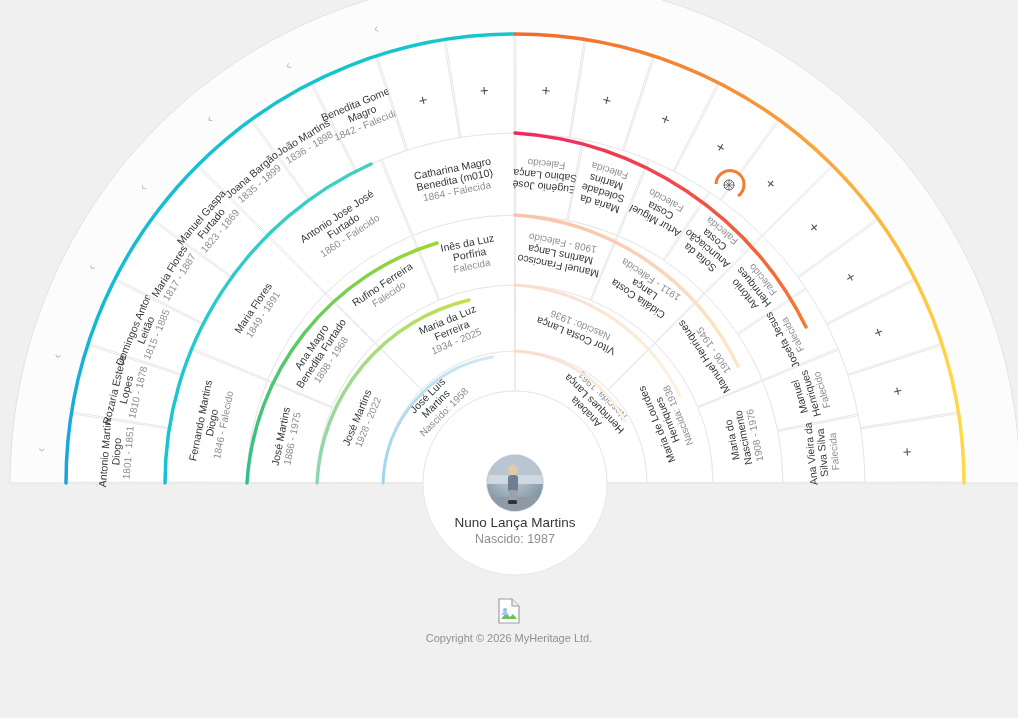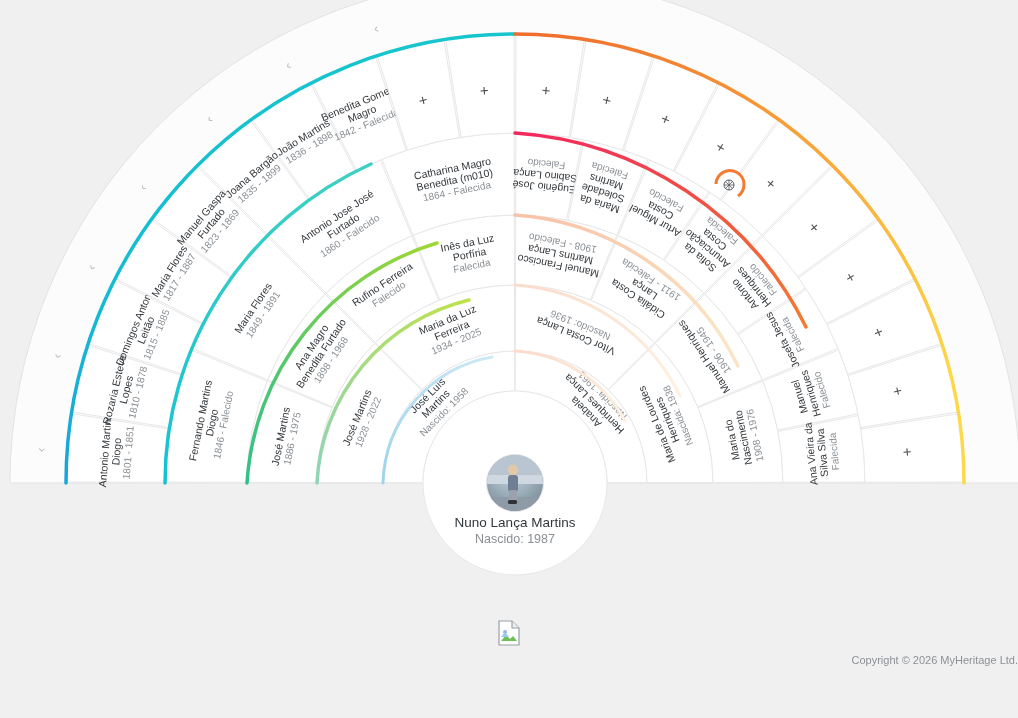--- a/index.html
+++ b/index.html
@@ -12,21 +12,21 @@
   #fan{position:absolute;left:0;top:0;width:1018px;height:718px;}
   .seg-fill{fill:#ffffff;stroke:#e8e8e8;stroke-width:1;}
   .seg-empty{fill:#ffffff;stroke:#e8e8e8;stroke-width:1;}
   .nm{font-size:10.5px;fill:#33373b;}
   .dt{font-size:10px;fill:#8a8f94;}
   .plus{font-size:15px;fill:#4a4e52;font-family:"Liberation Sans",sans-serif;}
   .chev{font-size:13px;fill:#b9bcbf;font-family:"Liberation Sans",sans-serif;}
   .centername{font-size:13.5px;fill:#33373b;}
   .centerdate{font-size:12.5px;fill:#8a8f94;}
   #footer{
-    position:absolute;left:0;right:0;top:620px;text-align:right;
+    position:absolute;left:0;right:0;top:598px;text-align:center;
   }
   #brokenimg{
     width:22px;height:26px;display:block;margin:0 auto 8px auto;
   }
   #copy{font-size:11px;color:#8d9196;}
 </style>
 </head>
 <body>
 
 <svg id="fan" viewBox="0 0 1018 718">

